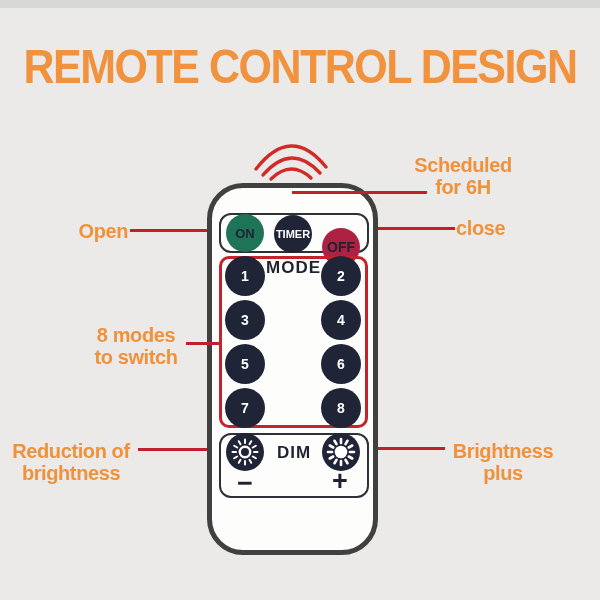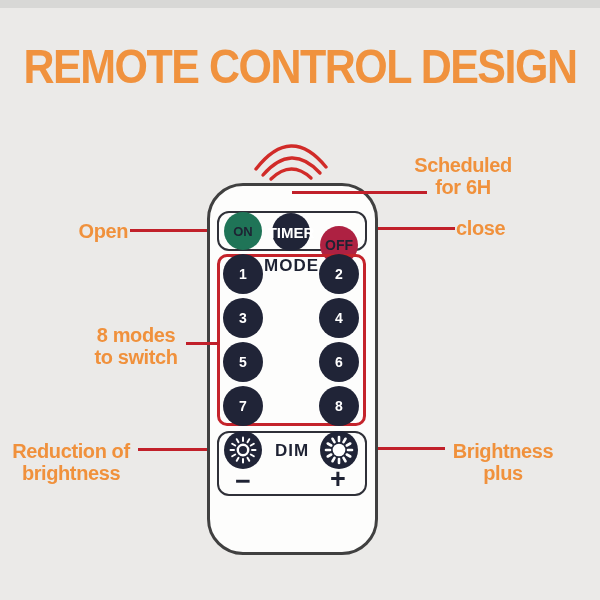--- a/index.html
+++ b/index.html
@@ -18,38 +18,38 @@
     position:absolute; color:#f0913c; font-weight:bold; font-size:20px;
     line-height:21px; letter-spacing:-0.4px; text-align:center;
     transform:scaleY(1.05); transform-origin:top center;
   }
   .lbl.right-align { text-align:right; }
   .lbl.left-align { text-align:left; }
   .line { position:absolute; height:3px; background:#c1202a; z-index:5; }
 
   .remote {
     position:absolute; left:207px; top:175px; width:171px; height:372px;
-    background:#fdfdfc; border:3px solid #404040; border-radius:36px;
+    background:#fdfdfc; border:5px solid #404040; border-radius:36px;
   }
   .section { position:absolute; background:transparent; }
   .power-rect { left:7px; top:25px; width:150px; height:40px;
     border:2px solid #2f3038; border-radius:12px; }
   .mode-rect { left:7px; top:68px; width:149px; height:172px;
     border:3px solid #c4232b; border-radius:10px; }
   .dim-rect { left:7px; top:245px; width:150px; height:65px;
     border:2px solid #2f3038; border-radius:12px; }
 
   .btn {
     position:absolute; border-radius:50%;
     display:flex; align-items:center; justify-content:center;
     font-weight:bold; color:#ffffff;
   }
   .btn-power { width:38px; height:38px; }
   .btn-on    { left:14px;  top:26px; background:#1f7457; color:#1e2233; font-size:13px; }
-  .btn-timer { left:62px;  top:27px; background:#202437; color:#ffffff; font-size:15px; }
+  .btn-timer { left:62px;  top:27px; background:#202437; color:#ffffff; font-size:11px; }
   .btn-off   { left:110px; top:40px; background:#ae2142; color:#1e2233; font-size:14px; }
 
   .btn-mode { width:40px; height:40px; background:#202437; font-size:14px; }
   .col-l { left:13px; }  .col-r { left:109px; }
   .row-1 { top:68px; } .row-2 { top:112px; } .row-3 { top:156px; } .row-4 { top:200px; }
 
   .mode-label {
     position:absolute; left:7px; top:70px; width:149px; text-align:center;
     font-weight:bold; font-size:17px; color:#1e2233; letter-spacing:1px;
   }

